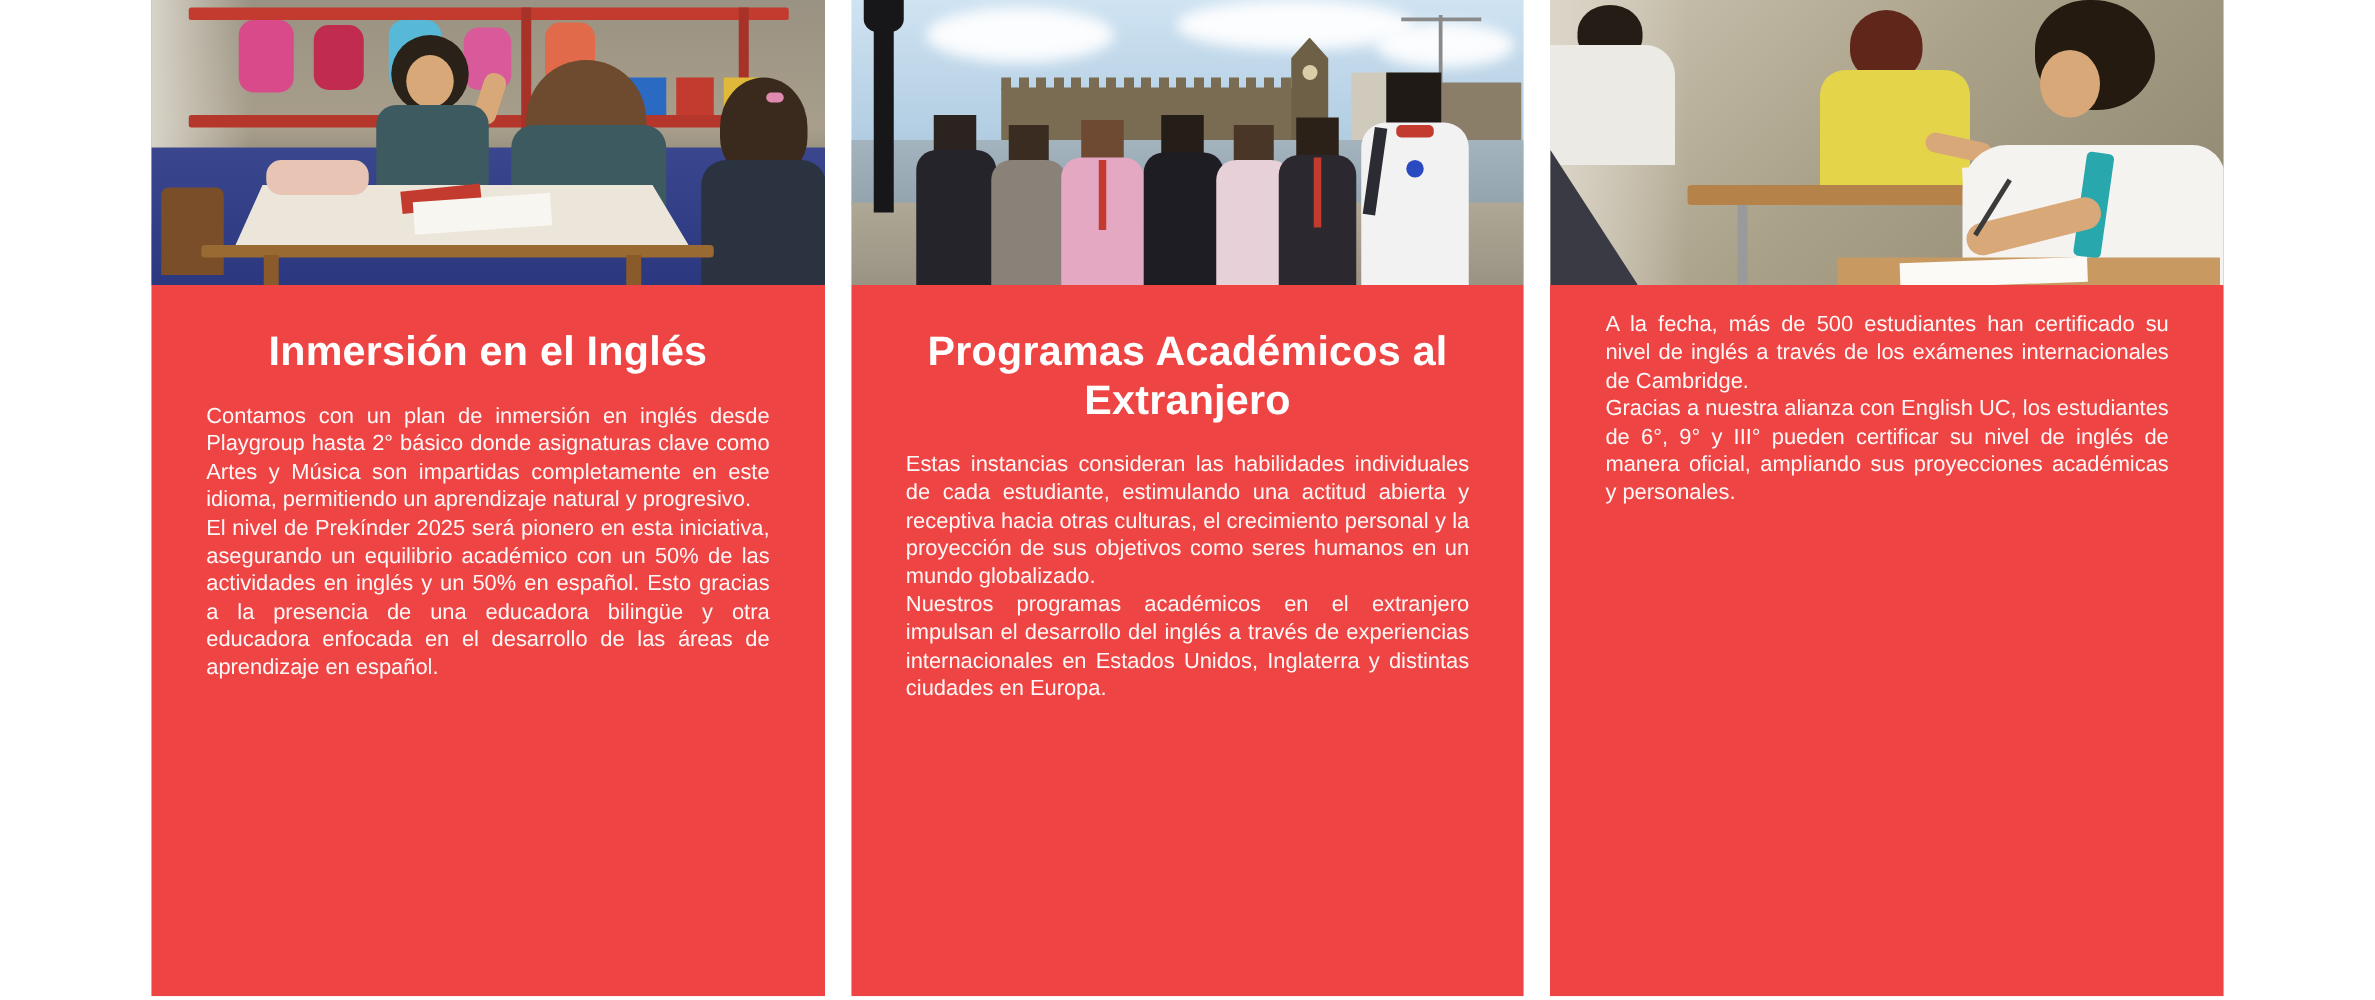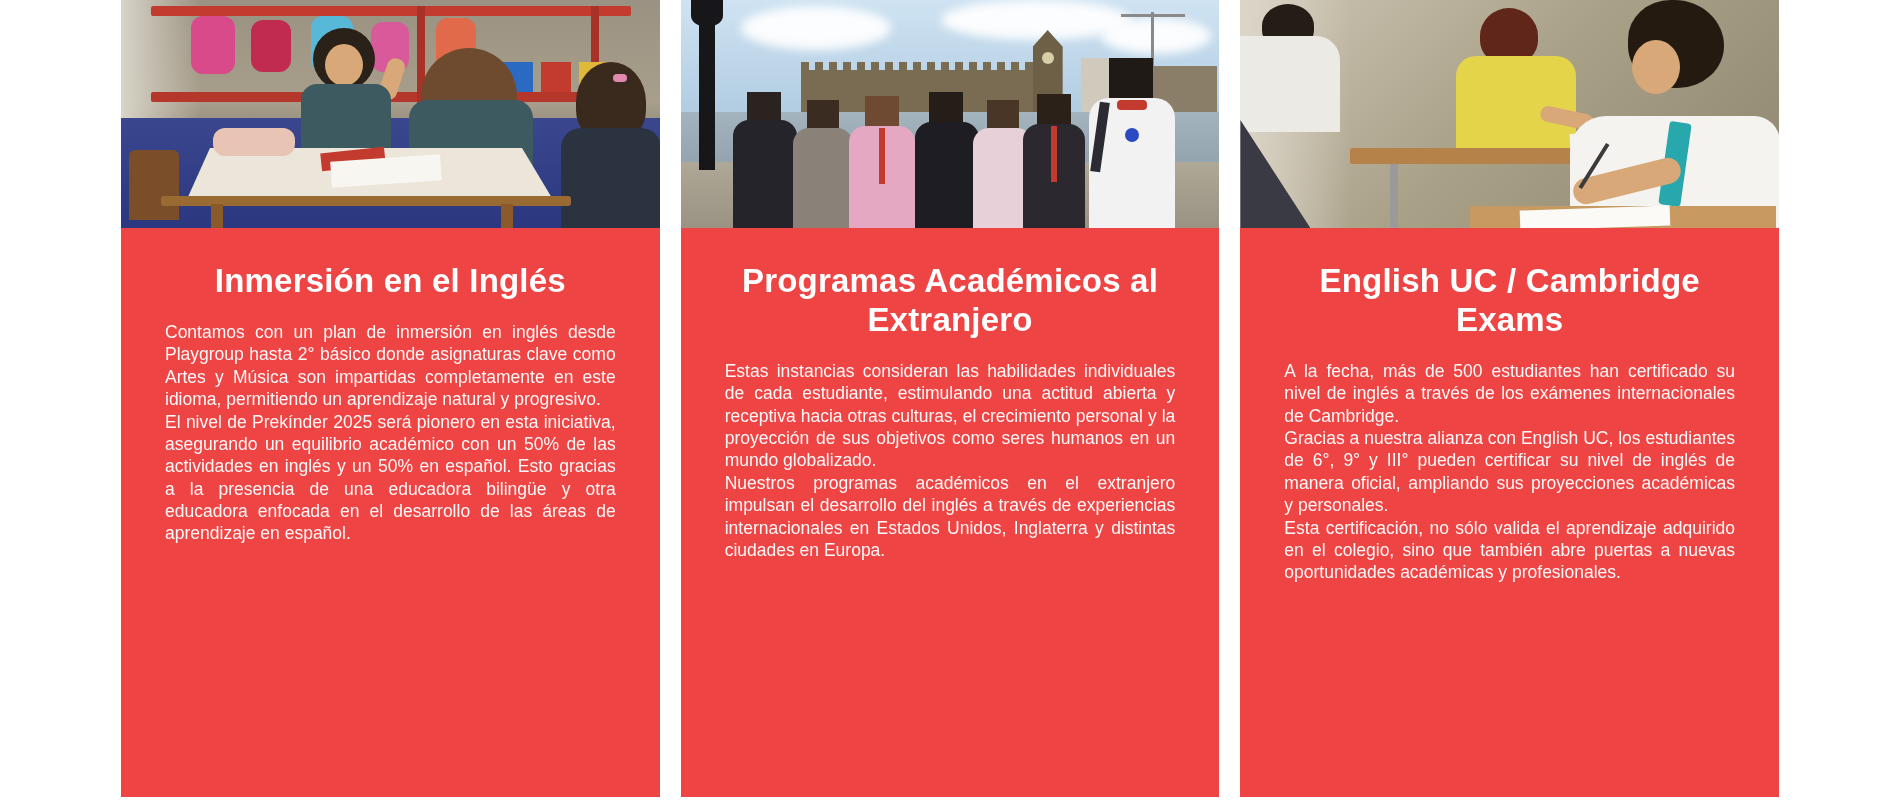--- a/index.html
+++ b/index.html
@@ -263,23 +263,21 @@
         <div class="ph p3-m-shirt"></div>
         <div class="ph p3-m-hair"></div>
         <div class="ph p3-m-face"></div>
         <div class="ph p3-m-tie"></div>
         <div class="ph p3-deskfront"></div>
         <div class="ph p3-paper"></div>
         <div class="ph p3-m-arm"></div>
         <div class="ph p3-pencil"></div>
       </div>
       <div class="panel">
-        <h2 class="card-title">English UC /  Cambridge Exams</h2>
         <div class="card-body">
           <p>A la fecha, más de 500 estudiantes han certificado su nivel de inglés a través de los exámenes internacionales de Cambridge.</p>
           <p>Gracias a nuestra alianza con English UC, los estudiantes de 6°, 9° y III° pueden certificar su nivel de inglés de manera oficial, ampliando sus proyecciones académicas y personales.</p>
-          <p>Esta certificación, no sólo valida el aprendizaje adquirido en el colegio, sino que también abre puertas a nuevas oportunidades académicas y profesionales.</p>
         </div>
       </div>
     </section>
 
   </div>
 </div>
 
 </body></html>

